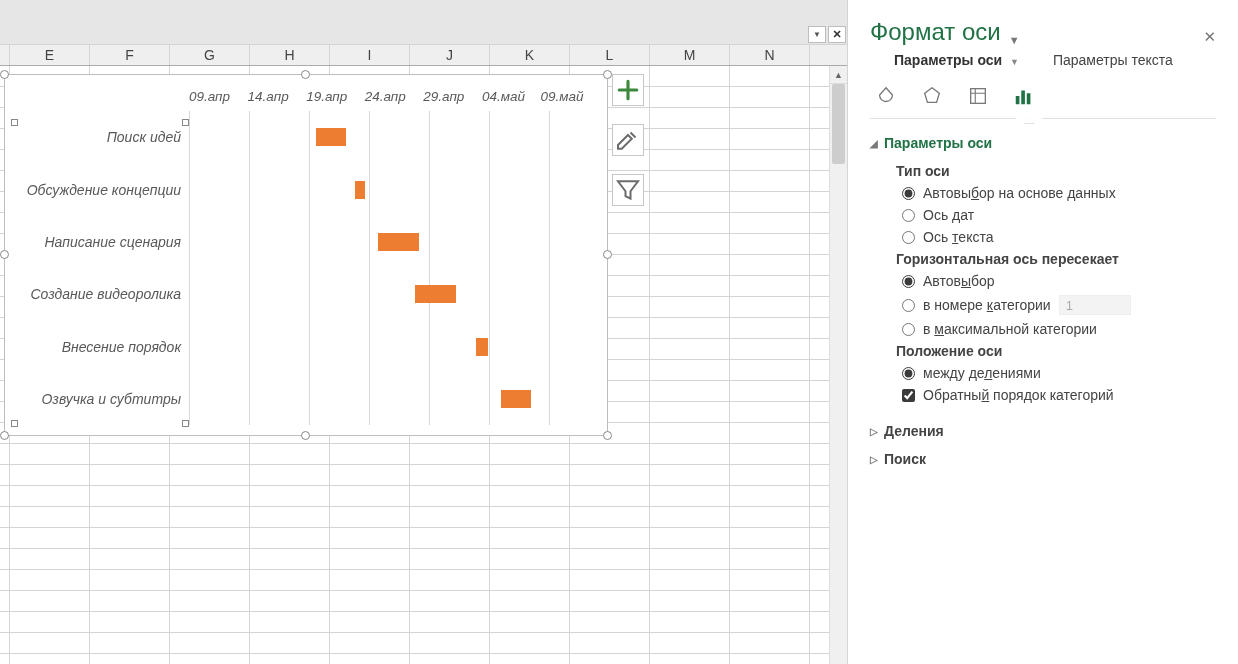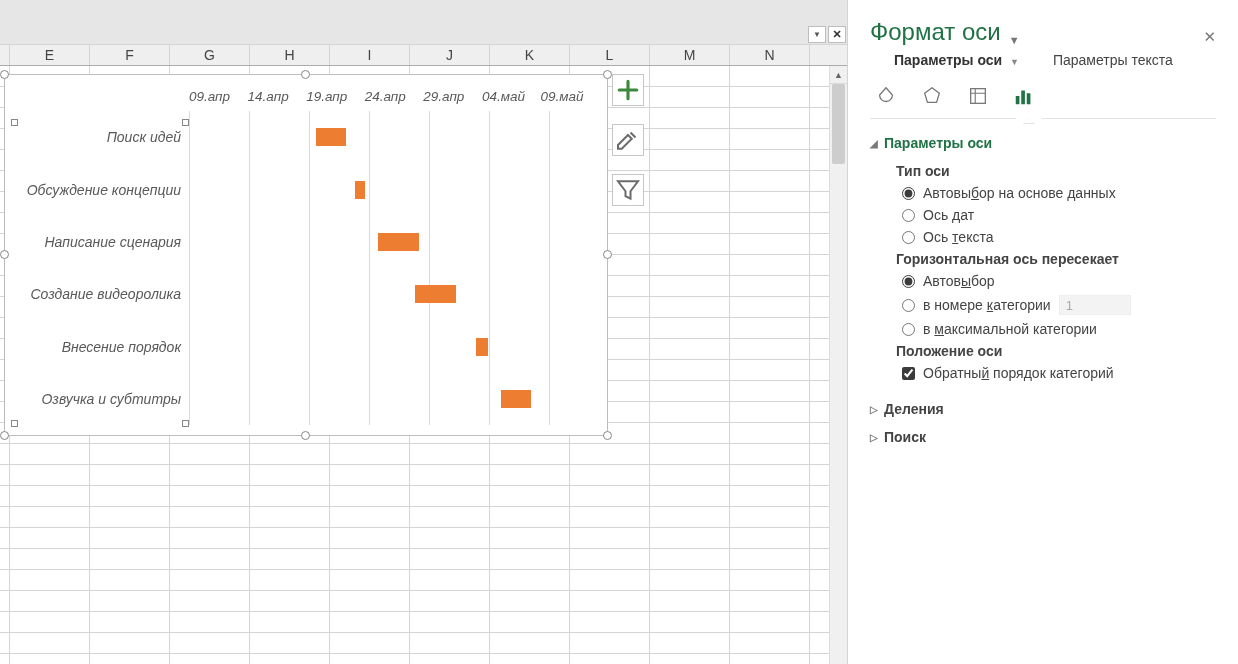--- a/index.html
+++ b/index.html
@@ -632,20 +632,24 @@
         <input type="radio" name="cross" style="">
         <span>в номере <u>к</u>атегории</span>
         <input class="num-input" disabled="" value="1" style="">
       </label>
     <label class="radio-row">
         <input type="radio" name="cross" style="">
         <span>в <u>м</u>аксимальной категории</span>
       </label>
 
     <div class="lbl">Положение оси</div>
+    <label class="radio-row">
+        <input type="radio" name="pos" checked="" style="">
+        <span>между де<u>л</u>ениями</span>
+      </label>
 
     <label class="check-row">
         <input type="checkbox" checked="" style="">
         <span>Обратны<u>й</u> порядок категорий</span>
       </label>
   </div>
 
   <div class="section-hdr collapsed"><span class="tri">▷</span><span>Деления</span></div>
   <div class="section-hdr collapsed"><span class="tri">▷</span><span>Поиск</span></div>
 </div>

